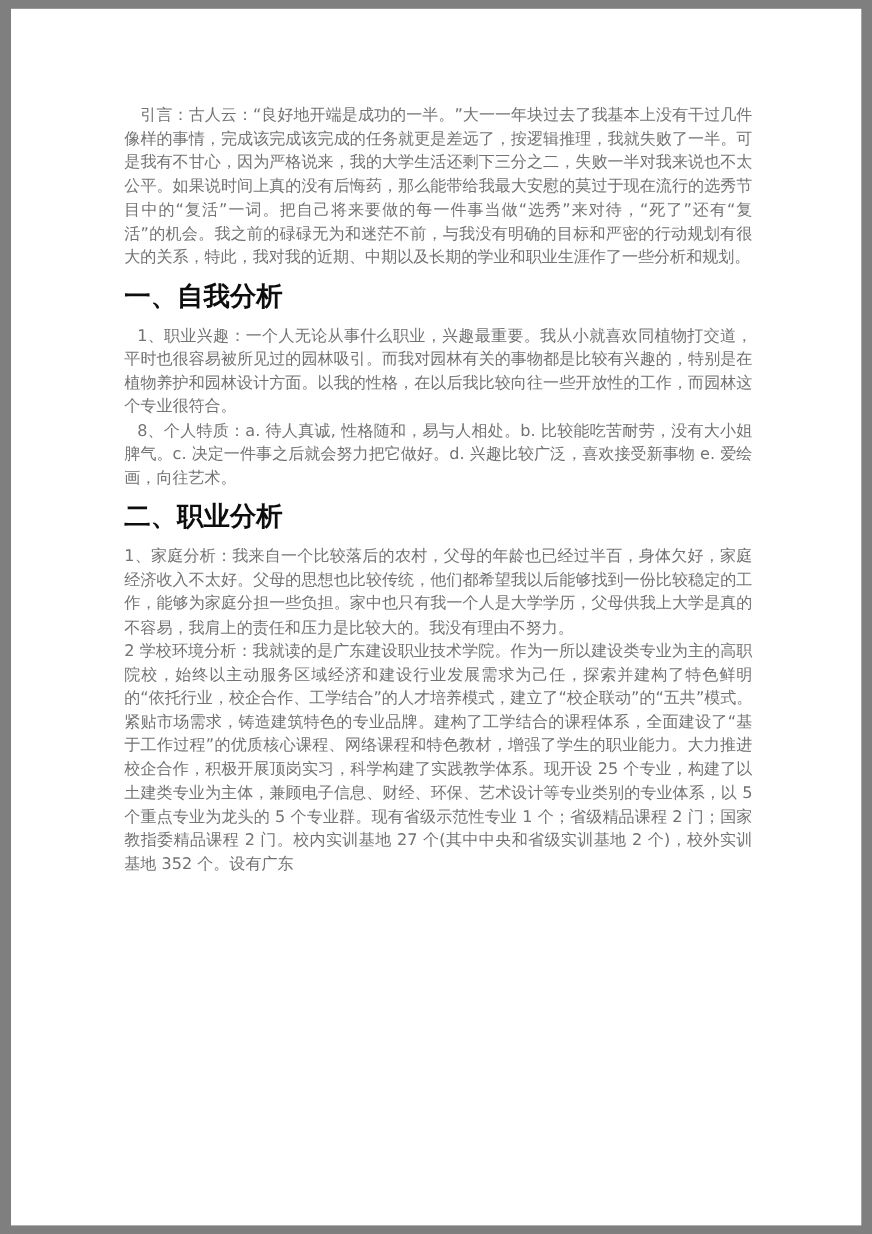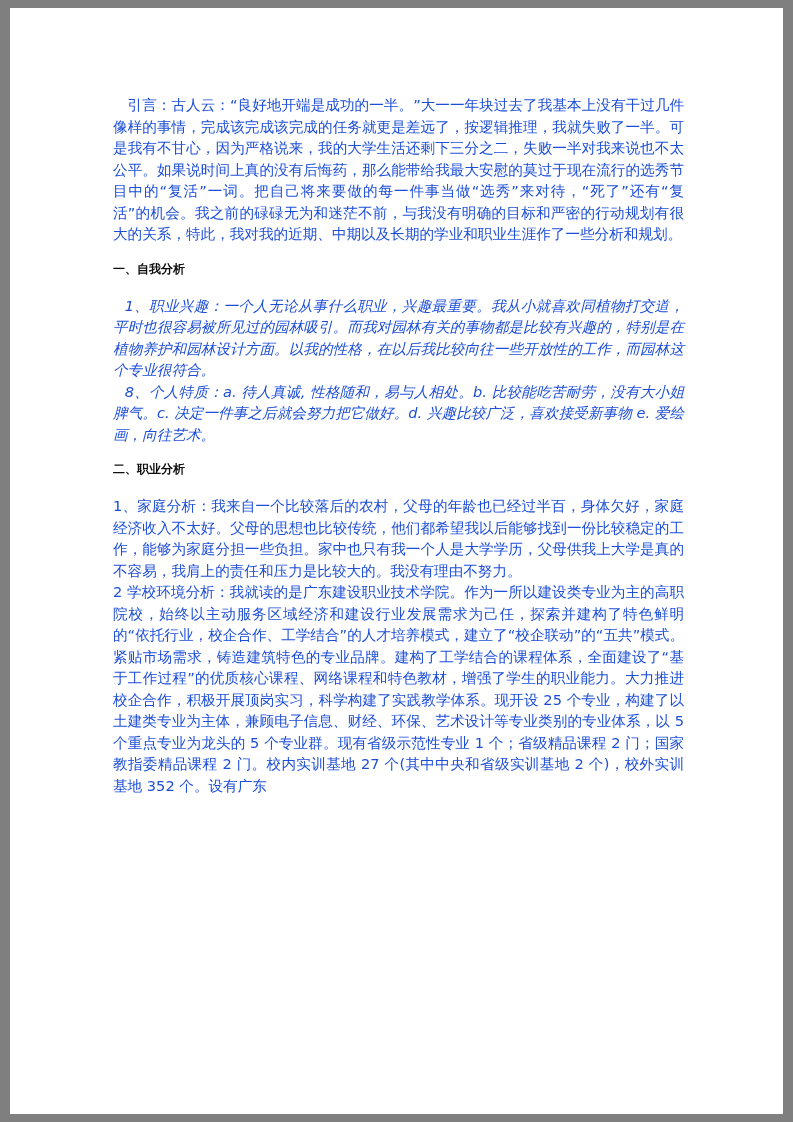--- a/index.html
+++ b/index.html
@@ -25,29 +25,29 @@
     height: 1106px;
     background: #ffffff;
     box-sizing: border-box;
     padding: 86px 99px 40px 103px;
     overflow: hidden;
   }
   .para {
     margin: 0;
     font-size: 14.6px;
     line-height: 21.5px;
-    color: #1d4ed8;
+    color: #737373;
     text-align: justify;
     word-break: break-all;
   }
   .para.indent-1 { text-indent: 1em; }
-  .para.indent-sm { text-indent: 0.8em; font-style: italic; }
+  .para.indent-sm { text-indent: 0.8em; }
   .heading {
     margin: 11px 0 13px 0;
-    font-size: 12px;
+    font-size: 24px;
     line-height: 26px;
     font-weight: bold;
     color: #0d0d0d;
   }
 </style>
 </head>
 <body>
 
 <div class="viewer">
   <div class="page">

